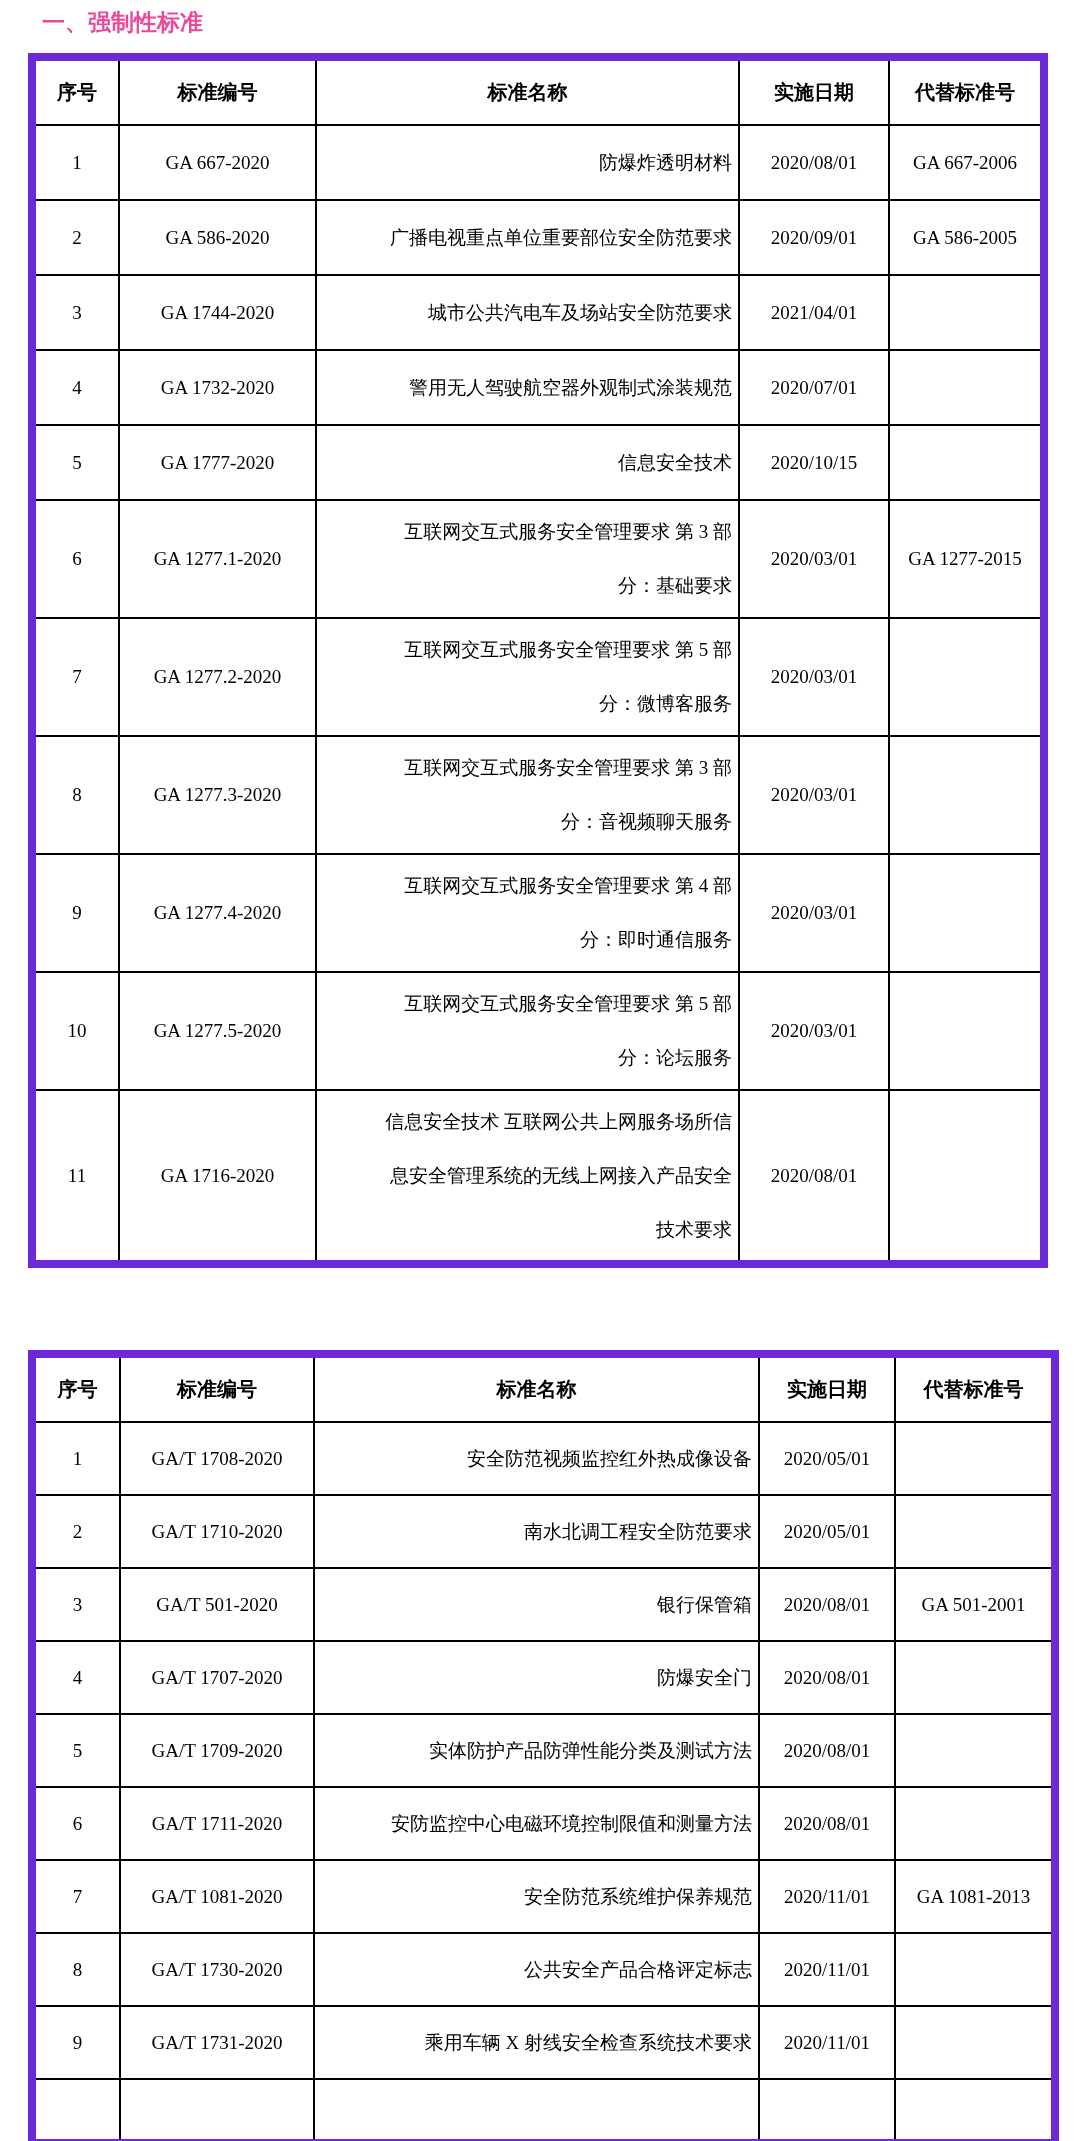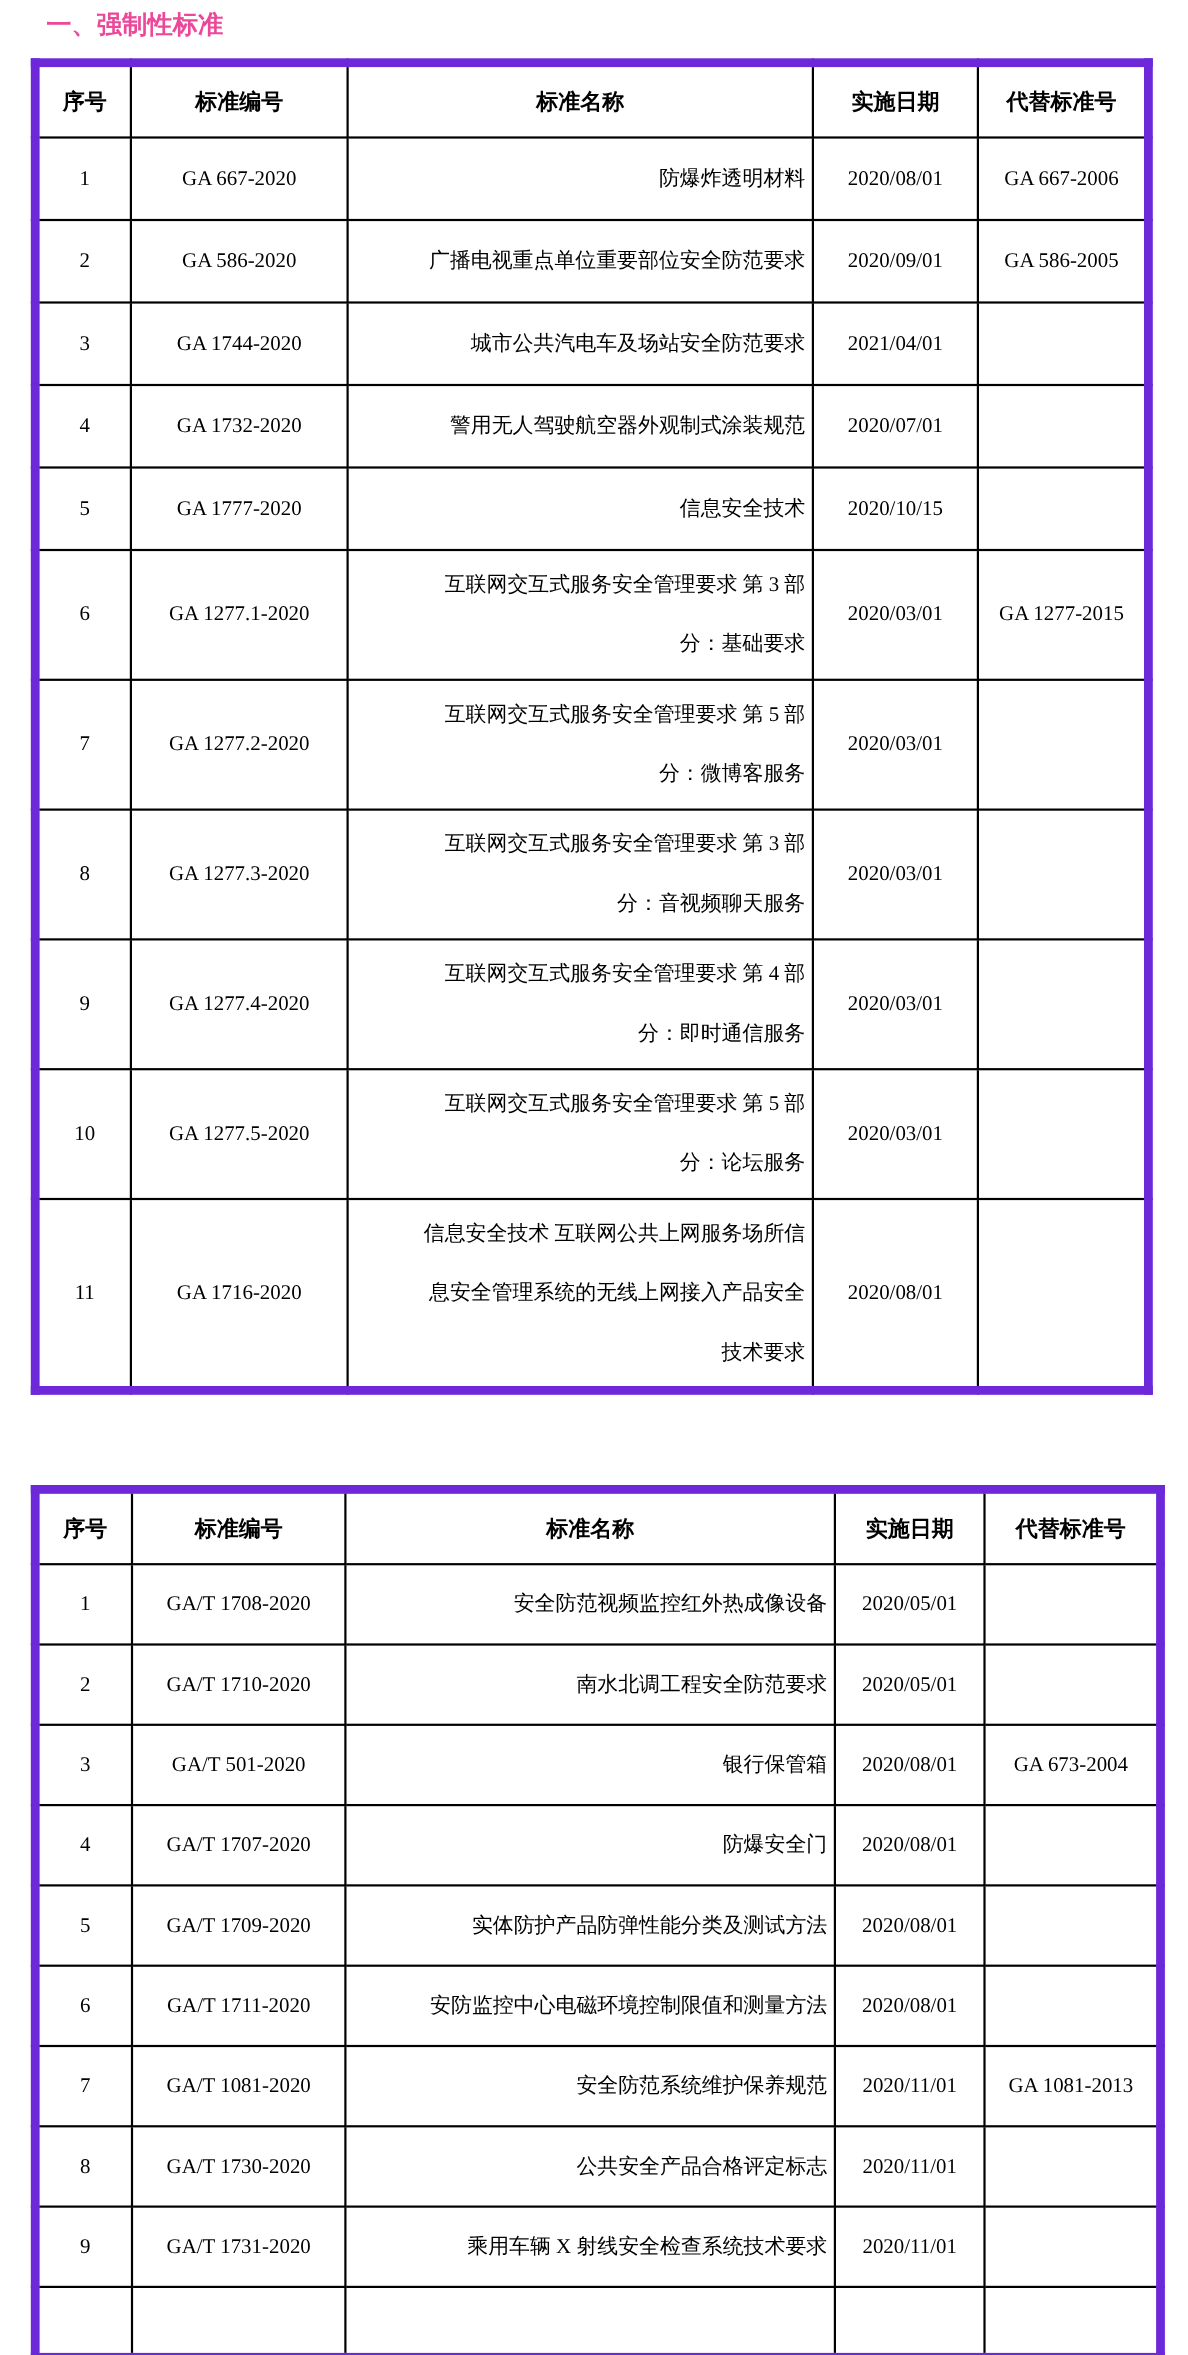--- a/index.html
+++ b/index.html
@@ -210,21 +210,21 @@
     <td class="c-code">GA/T 1710-2020</td>
     <td class="c-name">南水北调工程安全防范要求</td>
     <td class="c-date">2020/05/01</td>
     <td class="c-repl"></td>
   </tr>
           <tr class="std-row lines-1">
     <td class="c-no">3</td>
     <td class="c-code">GA/T 501-2020</td>
     <td class="c-name">银行保管箱</td>
     <td class="c-date">2020/08/01</td>
-    <td class="c-repl">GA 673-2004</td>
+    <td class="c-repl">GA 501-2001</td>
   </tr>
           <tr class="std-row lines-1">
     <td class="c-no">4</td>
     <td class="c-code">GA/T 1707-2020</td>
     <td class="c-name">防爆安全门</td>
     <td class="c-date">2020/08/01</td>
     <td class="c-repl"></td>
   </tr>
           <tr class="std-row lines-1">
     <td class="c-no">5</td>

